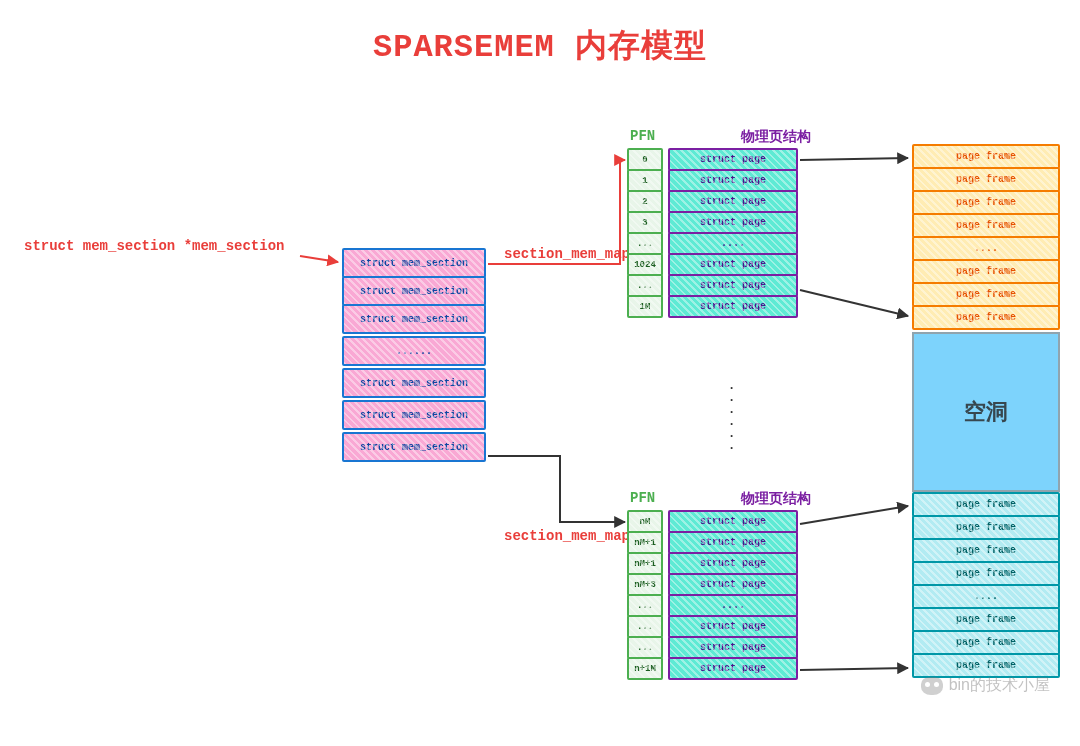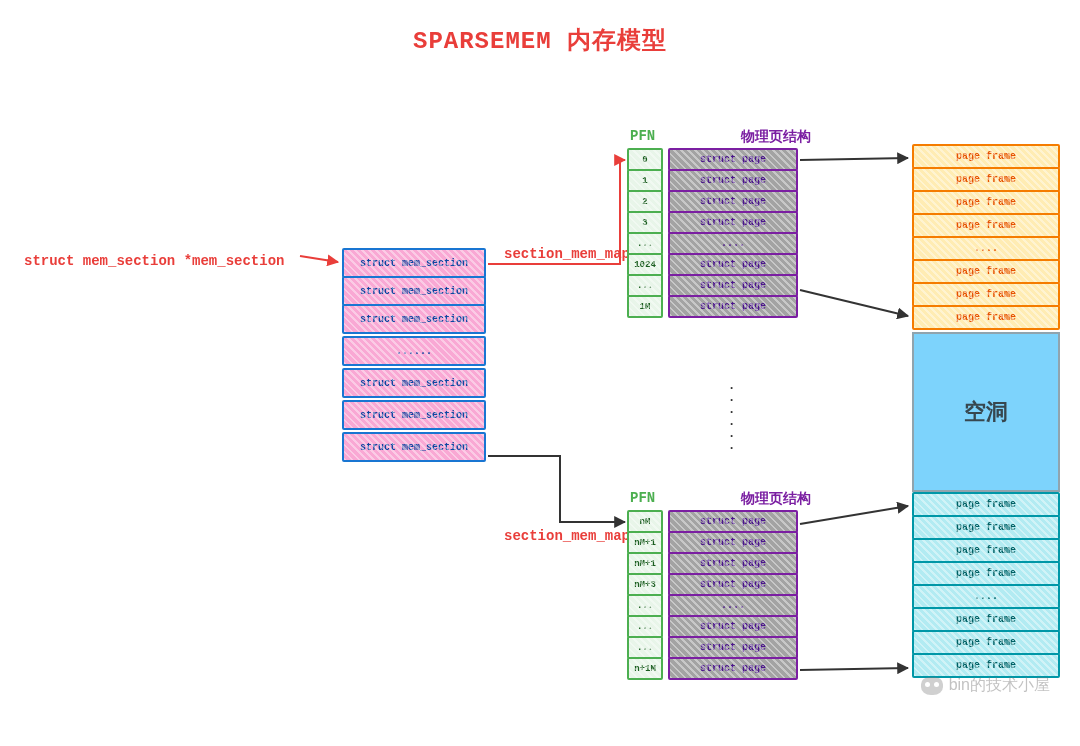--- a/index.html
+++ b/index.html
@@ -13,21 +13,21 @@
     position: relative;
     overflow: hidden;
   }
   .title {
     position: absolute;
     top: 24px;
     left: 0;
     right: 0;
     text-align: center;
     color: #e93e3a;
-    font-size: 24px;
+    font-size: 32px;
     font-weight: bold;
     letter-spacing: 1px;
   }
   .label {
     position: absolute;
     color: #e93e3a;
     font-size: 14px;
     font-weight: bold;
     white-space: nowrap;
   }
@@ -71,21 +71,21 @@
       45deg,
       rgba(255,255,255,0.4) 0,
       rgba(255,255,255,0.4) 2px,
       transparent 2px,
       transparent 5px
     );
     pointer-events: none;
   }
   .blue   { background: #f9a8d4; border-color: #1976d2; color: #0d47a1; }
   .green  { background: #e8f5e9; border-color: #4caf50; color: #1b5e20; font-size: 9px; }
-  .purple { background: #a3a3a3; border-color: #7b1fa2; color: #4a148c; }
+  .purple { background: #5eead4; border-color: #7b1fa2; color: #4a148c; }
   .orange { background: #ffecb3; border-color: #f57c00; color: #e65100; }
   .teal   { background: #b2ebf2; border-color: #0097a7; color: #006064; }
   .gap-box {
     position: absolute;
     background: #7dd3fc;
     border: 2px solid #90a4ae;
     display: flex;
     align-items: center;
     justify-content: center;
     font-size: 22px;
@@ -144,21 +144,21 @@
   .mem-section .cell { width: 144px; height: 30px; }
   .pfn         .cell { width: 36px;  height: 23px; }
   .struct-page .cell { width: 130px; height: 23px; }
   .page-frame  .cell { width: 148px; height: 25px; }
 </style>
 </head>
 <body>
 
 <div class="title">SPARSEMEM 内存模型</div>
 
-<div class="label" style="top:253px; left:24px;">struct mem_section *mem_section</div>
+<div class="label" style="top:238px; left:24px;">struct mem_section *mem_section</div>
 
 <div class="label" style="top:246px; left:504px;">section_mem_map</div>
 <div class="label" style="top:528px; left:504px;">section_mem_map</div>
 
 <div class="col mem-section" style="top:250px; left:342px;">
   <div class="cell blue sketch">struct mem_section</div>
   <div class="cell blue sketch">struct mem_section</div>
   <div class="cell blue sketch">struct mem_section</div>
   <div class="cell blue sketch" style="margin-top:2px;">......</div>
   <div class="cell blue sketch" style="margin-top:2px;">struct mem_section</div>

